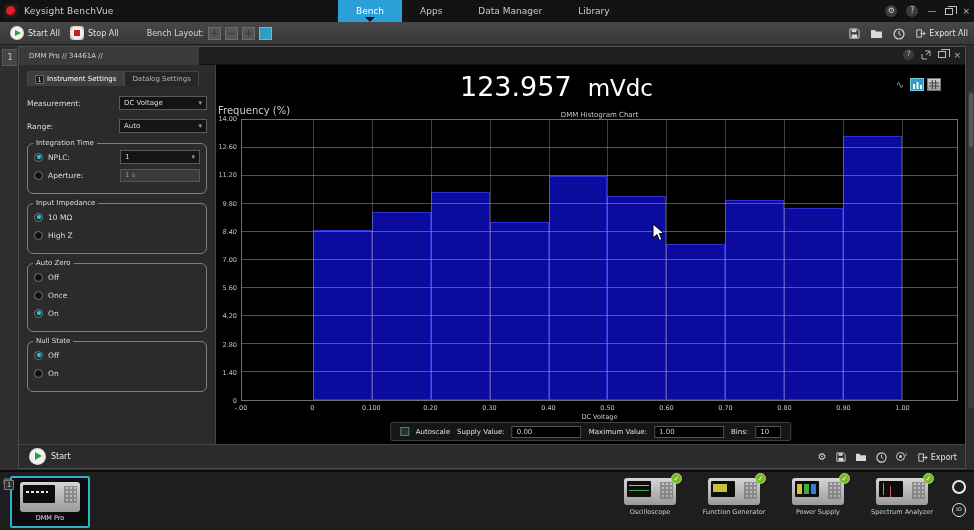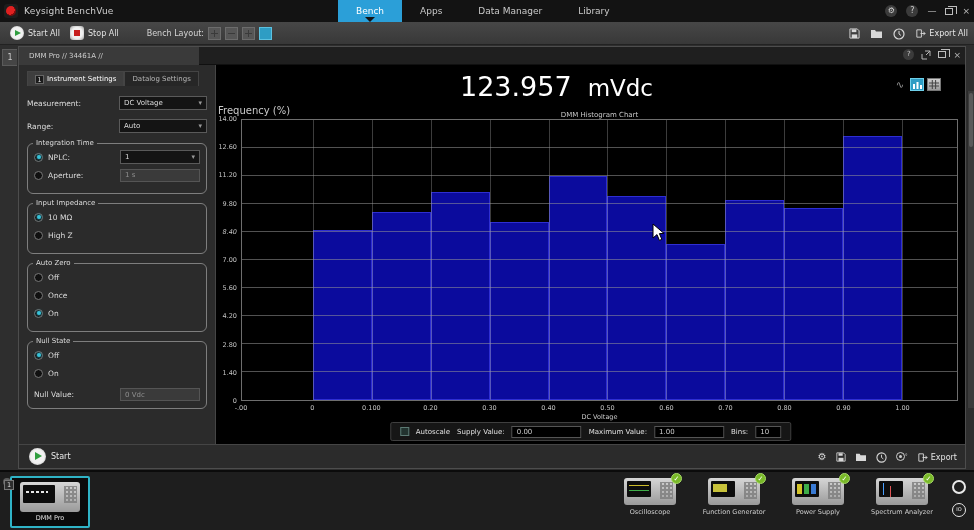--- a/index.html
+++ b/index.html
@@ -294,24 +294,20 @@
 
         <div class="group">
           <span class="group-title">Null State</span>
           <div class="opt">
             <span class="radio on"></span>
             <span class="olabel">Off</span>
           </div>
           <div class="opt">
             <span class="radio"></span>
             <span class="olabel">On</span>
-          </div>
-          <div class="nullrow">
-            <span class="flabel">Null Value:</span>
-            <div class="tfield">0 Vdc</div>
           </div>
         </div>
       </div>
 
       <div id="chart">
         <div class="reading">
           <span class="val">123.957</span><span class="unit">mVdc</span>
         </div>
         <div class="view-icons">
           <span class="vi" style="color:#9a9a9a;font-size:10px;">∿</span>

